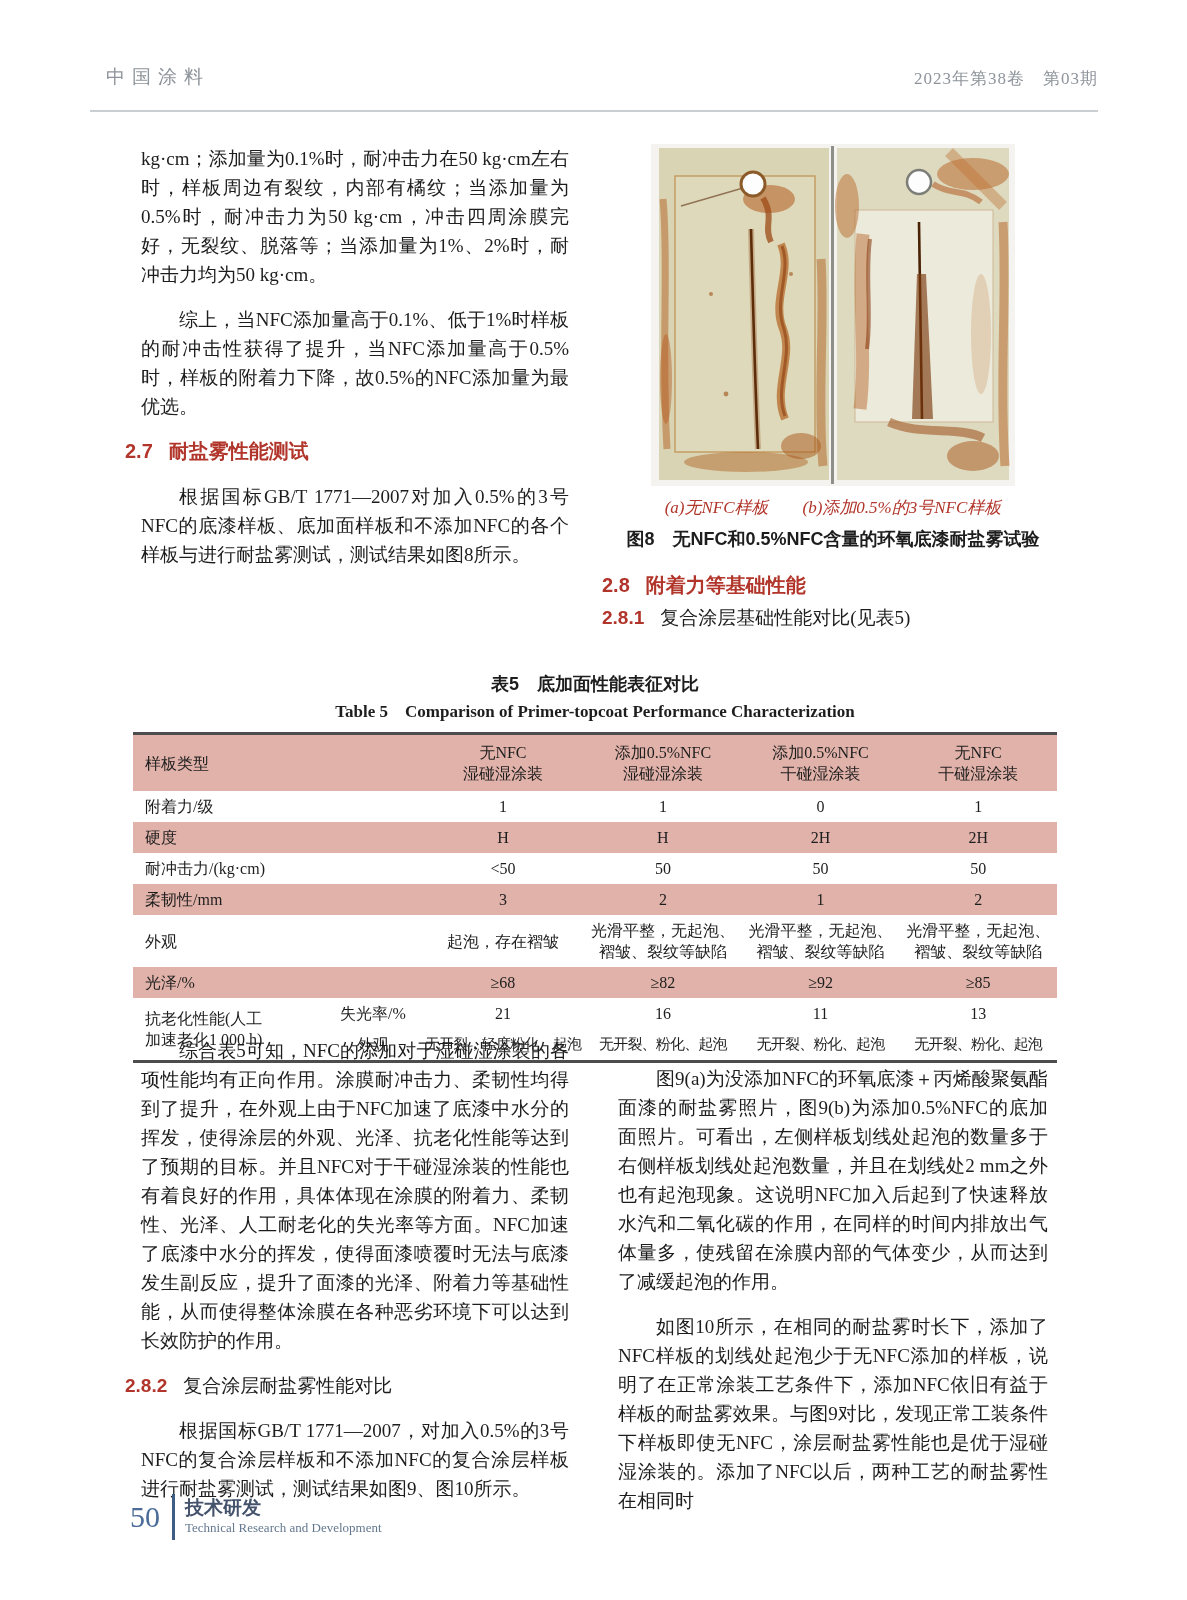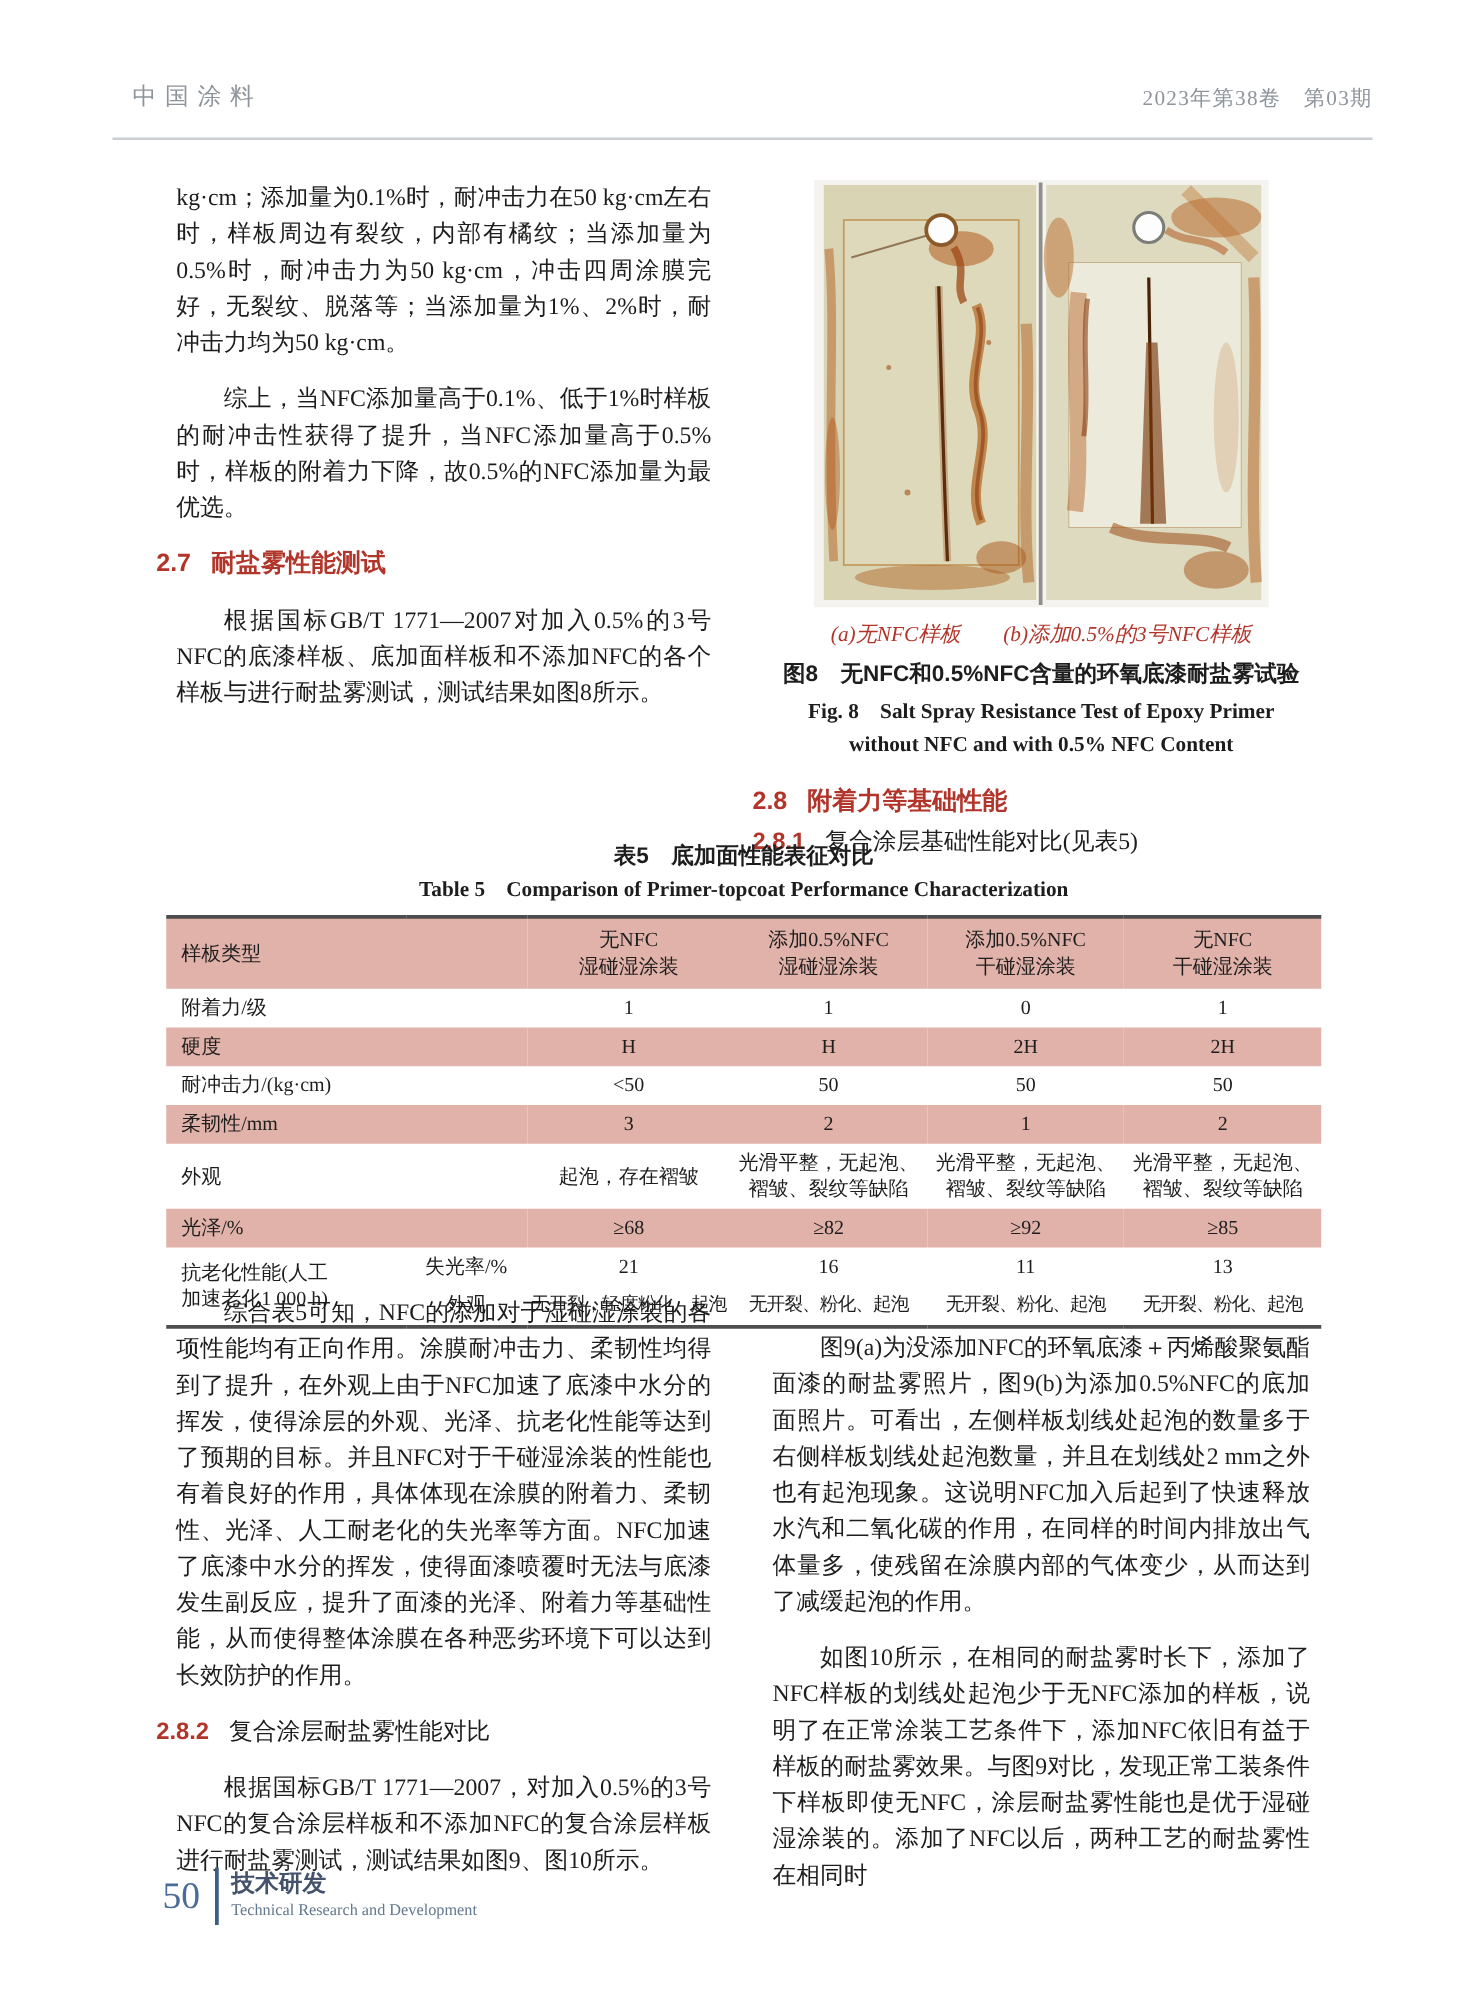--- a/index.html
+++ b/index.html
@@ -118,21 +118,20 @@
           <path d="M238,278 C268,292 310,282 332,294" stroke="#9c4c16" stroke-width="9" fill="none" opacity="0.55"></path>
           <path d="M352,78 C356,160 348,240 354,322" stroke="#b4601f" stroke-width="9" fill="none" opacity="0.5"></path>
           <ellipse cx="322" cy="312" rx="26" ry="15" fill="#a85317" opacity="0.5"></ellipse>
           <ellipse cx="196" cy="62" rx="12" ry="32" fill="#b4601f" opacity="0.45"></ellipse>
           <ellipse cx="330" cy="190" rx="10" ry="60" fill="#c1814a" opacity="0.25"></ellipse>
         </g>
       </svg>
     </div>
     <div class="subcap">(a)无NFC样板　　(b)添加0.5%的3号NFC样板</div>
     <div class="figcap-cn">图8　无NFC和0.5%NFC含量的环氧底漆耐盐雾试验</div>
-    <div class="figcap-en">Fig. 8　Salt Spray Resistance Test of Epoxy Primer without NFC and with 0.5% NFC Content</div>
     <div class="fig-secs">
       <h3 class="sec2">
         <span class="num">2.8</span><span>附着力等基础性能</span>
       </h3>
       <h4 class="sec3">
         <span class="num">2.8.1</span><span>复合涂层基础性能对比(见表5)</span>
       </h4>
     </div>
   </div>
 

